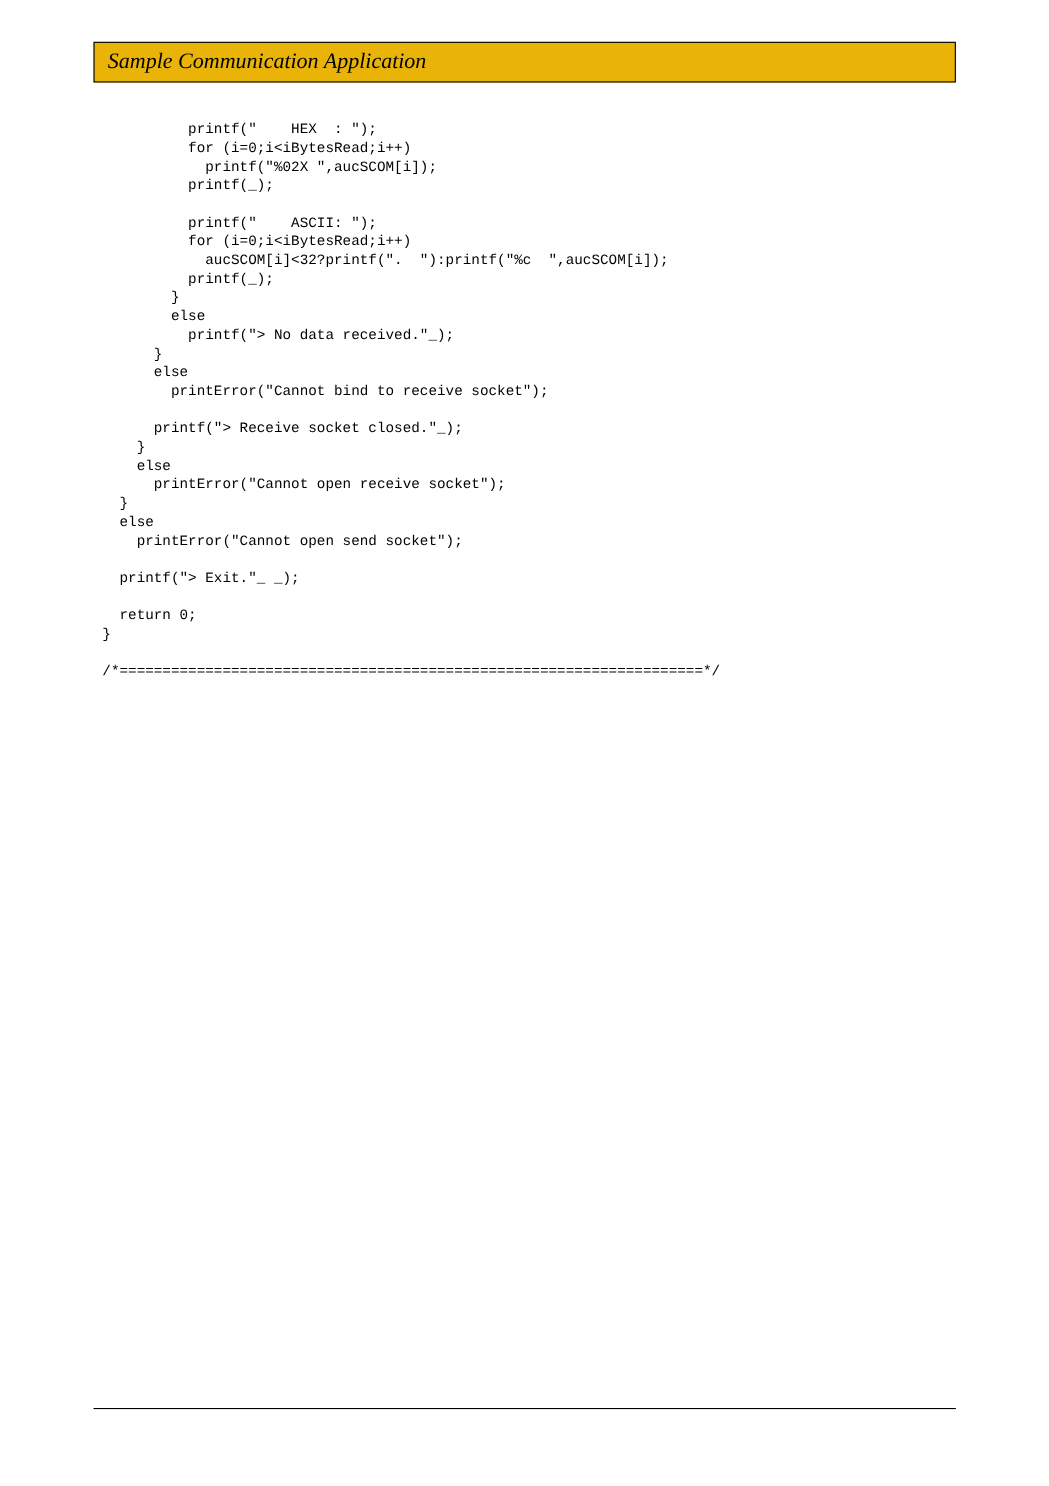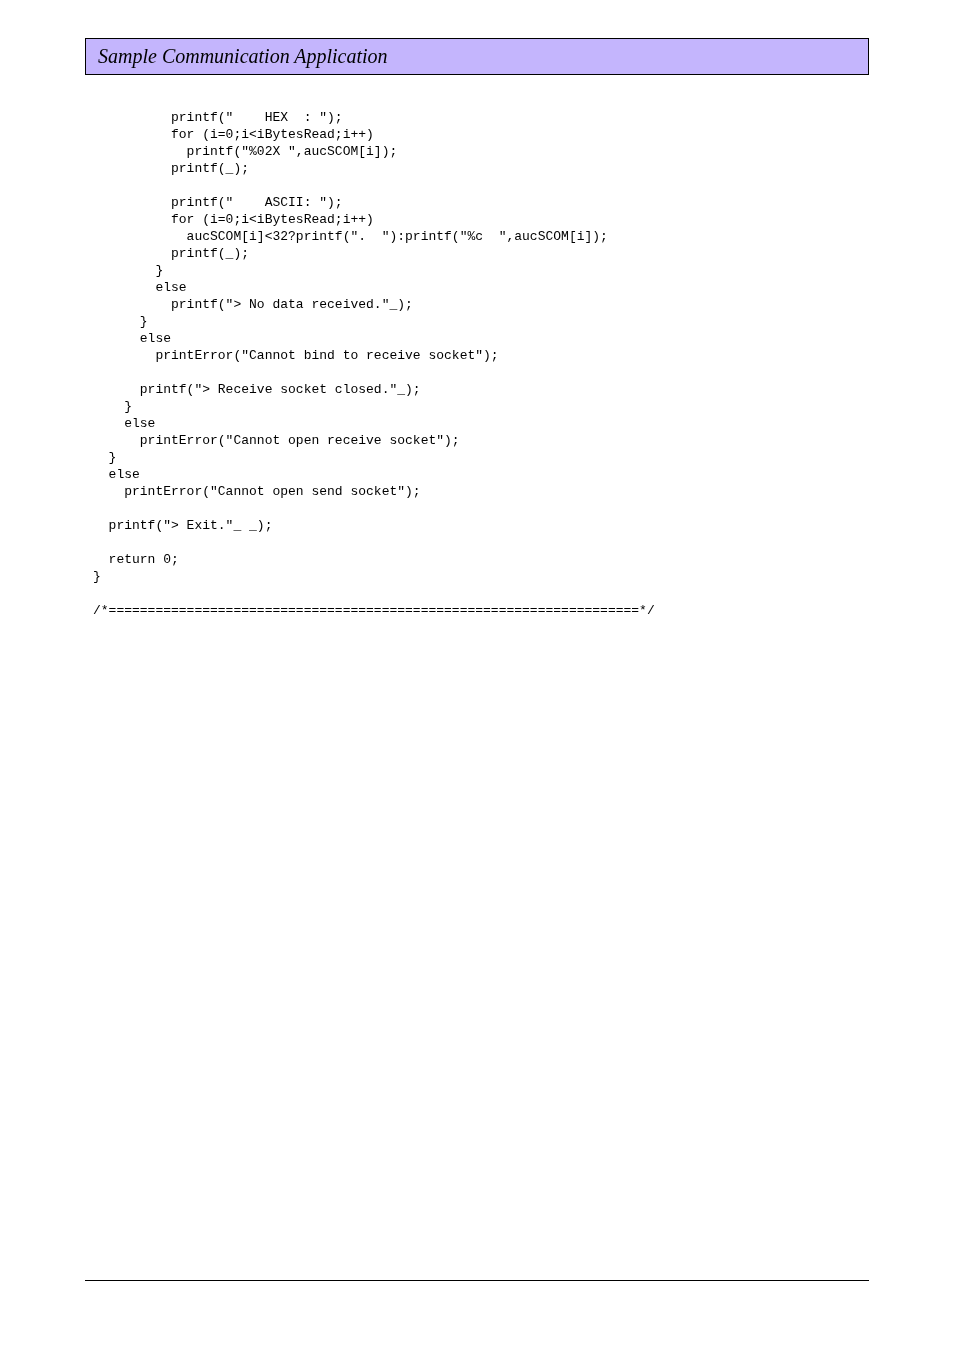--- a/index.html
+++ b/index.html
@@ -12,21 +12,21 @@
   .page {
     width: 954px;
     height: 1351px;
     position: relative;
     background: #ffffff;
     box-sizing: border-box;
     padding: 38px 85px 50px 85px;
   }
   .header-box {
     border: 1px solid #000000;
-    background: #c4b5fd;
+    background: #eab308;
     padding: 6px 12px;
     margin-bottom: 34px;
   }
   .header-text {
     font-style: italic;
     font-family: "Times New Roman", Times, serif;
     font-size: 20px;
     color: #000000;
   }
   .code-area {

